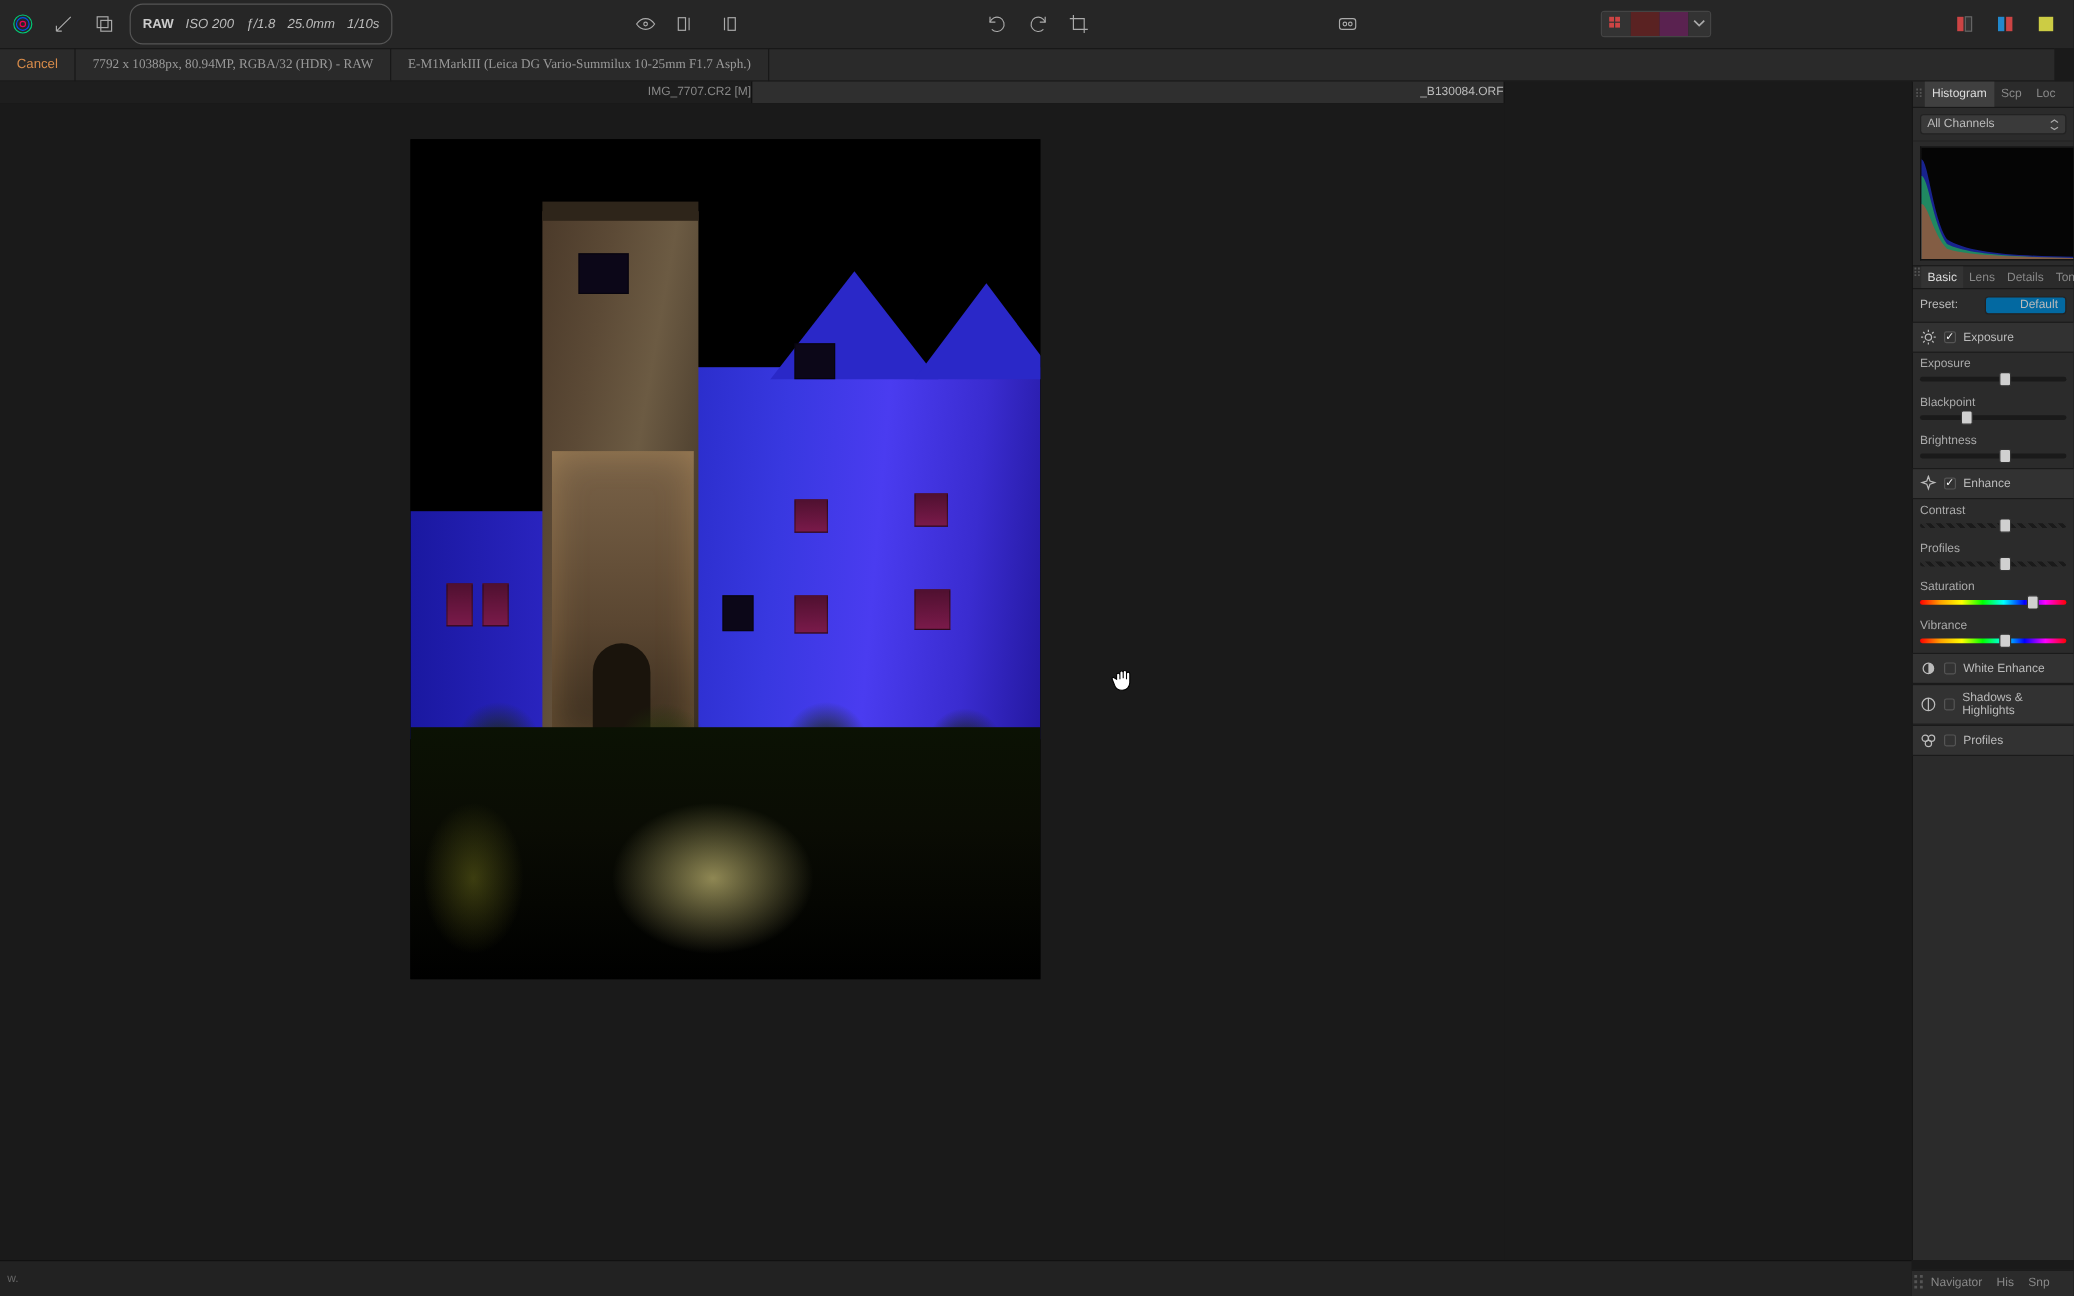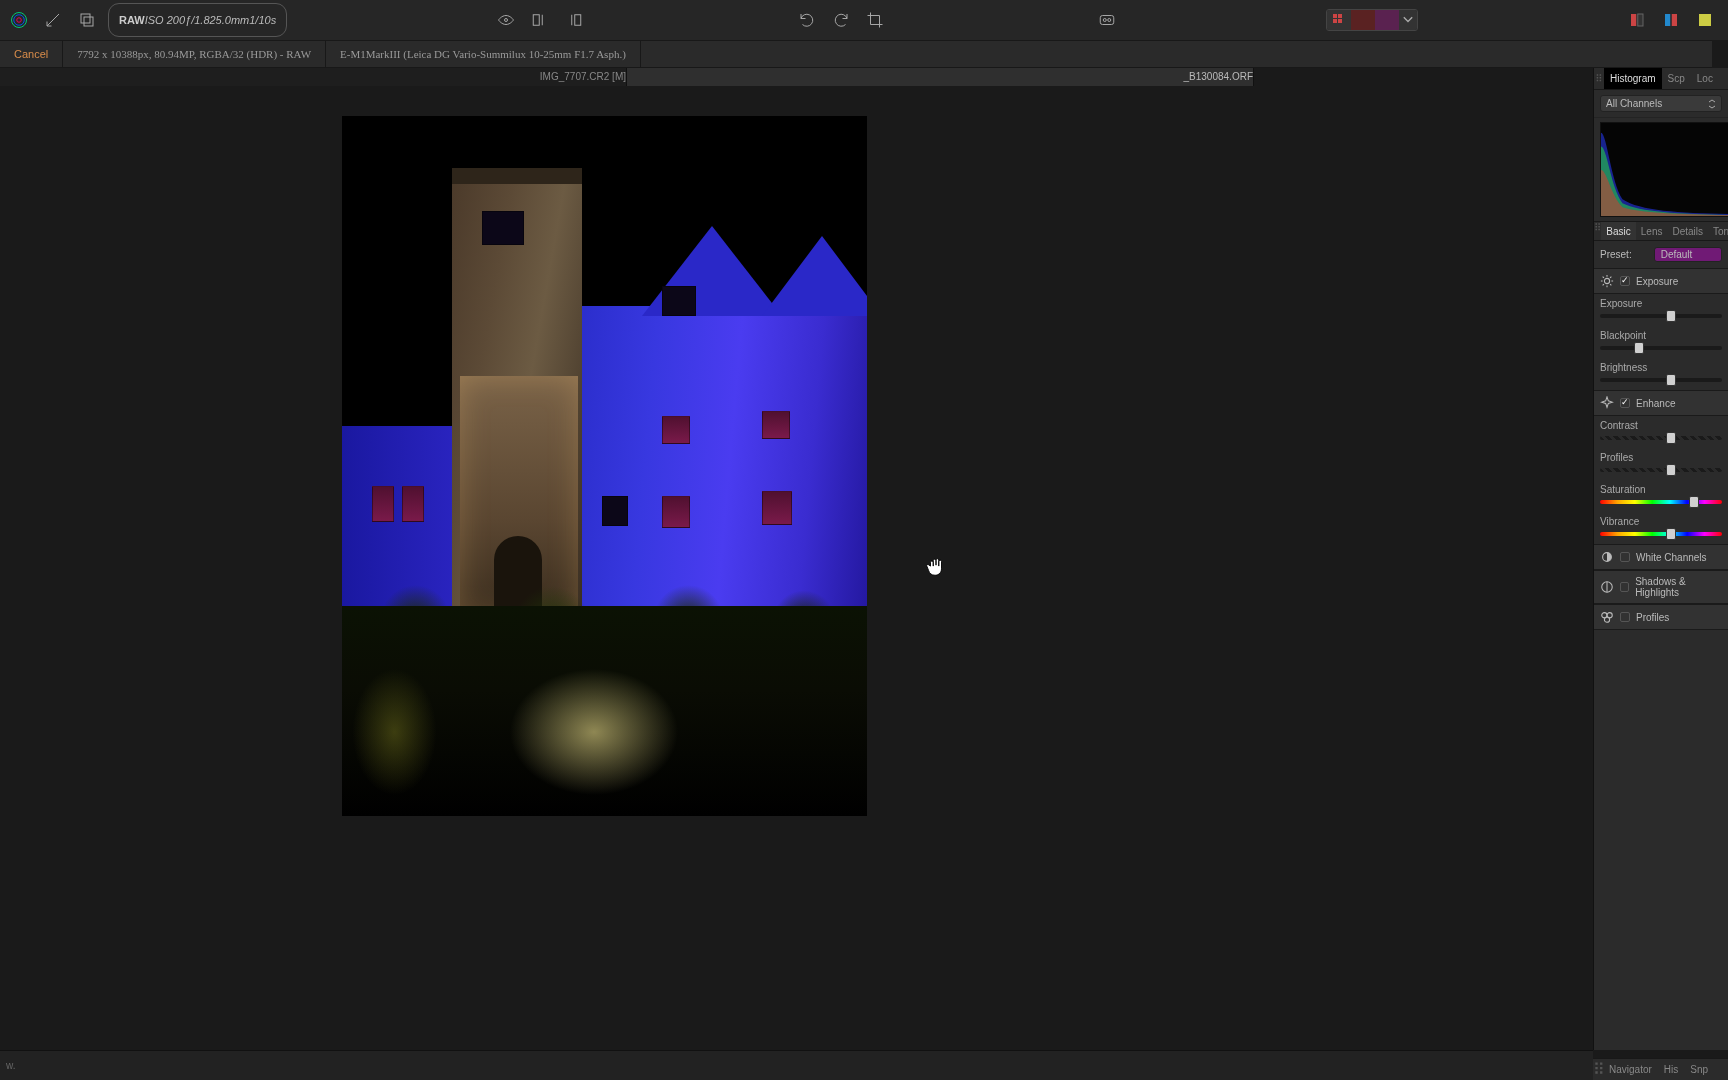--- a/index.html
+++ b/index.html
@@ -4,21 +4,21 @@
 <style>
 * { margin: 0; padding: 0; box-sizing: border-box; font-family: -apple-system, "Helvetica Neue", Arial, sans-serif; user-select: none; }
 html, body { width: 1728px; height: 1080px; background: #1a1a1a; color: #ccc; overflow: hidden; }
 
 
 .topbar { position: absolute; top: 0; left: 0; right: 0; height: 40px; background: #262626; display: flex; align-items: center; gap: 8px; padding: 0 6px; }
 .topbar .cluster { display: flex; align-items: center; gap: 8px; }
 .topbar .spacer { flex: 1; }
 .tool-btn { width: 26px; height: 26px; border-radius: 4px; display: flex; align-items: center; justify-content: center; color: #aaa; cursor: pointer; }
 .tool-btn svg { width: 18px; height: 18px; stroke: #aaa; fill: none; stroke-width: 1.3; }
-.pill { display: flex; align-items: center; height: 32px; padding: 16px 10px; border: 1px solid #555; border-radius: 11px; font-size: 11px; color: #bbb; font-style: italic; }
+.pill { display: flex; align-items: center; gap: 10px; height: 32px; padding: 16px 10px; border: 1px solid #555; border-radius: 11px; font-size: 11px; color: #bbb; font-style: italic; }
 .pill b { font-style: normal; font-weight: 600; color: #ccc; }
 
 
 .swatch-group { display: flex; align-items: center; gap: 0; border: 1px solid #444; border-radius: 3px; overflow: hidden; }
 .swatch { width: 24px; height: 20px; display: flex; align-items: center; justify-content: center; cursor: pointer; }
 .swatch svg { width: 14px; height: 14px; }
 .swatch.chev { width: 18px; background: #333; }
 
 
 .infostrip { position: absolute; top: 40px; left: 0; right: 16px; height: 28px; background: #2a2a2a; display: flex; align-items: center; font-size: 11px; color: #999; border-top: 1px solid #181818; border-bottom: 1px solid #181818; }
@@ -62,31 +62,31 @@
 .cursor-hand { position: absolute; left: 925px; top: 470px; width: 22px; height: 22px; }
 .cursor-hand svg { width: 22px; height: 22px; fill: #fff; stroke: #000; stroke-width: 1; }
 
 
 .sidebar { position: absolute; top: 68px; right: 0; bottom: 30px; width: 135px;  }
 .sidebar { width: 135px; }
 
 .sidebar-inner { width: 135px; height: 100%; background: #2b2b2b; border-left: 1px solid #111; display: flex; flex-direction: column; font-size: 10px; color: #bbb; }
 .sb-tabs { display: flex; height: 22px; border-bottom: 1px solid #181818; }
 .sb-tabs .t { flex: none; padding: 0 6px; line-height: 22px; font-size: 10px; color: #888; cursor: pointer; }
-.sb-tabs .t.active { color: #ddd; background: #000000; }
+.sb-tabs .t.active { color: #ddd; background: #404040; }
 .sb-tabs .grip { width: 10px; display: flex; align-items: center; justify-content: center; color: #555; }
 .sb-row { padding: 5px 6px; border-bottom: 1px solid #232323; }
 .sb-select { display: flex; align-items: center; justify-content: space-between; background: #3a3a3a; border: 1px solid #222; border-radius: 3px; padding: 2px 5px; }
 .histogram { height: 95px; margin: 4px 0 4px 6px; background: linear-gradient(#050505, #050505); position: relative; border: 1px solid #111; border-right: none; overflow: hidden; }
 .histogram svg { position: absolute; inset: 0; width: 100%; height: 100%; }
 .adj-tabs { display: flex; height: 20px; border-top: 1px solid #181818; border-bottom: 1px solid #181818; }
 .adj-tabs .t { padding: 0 5px; line-height: 20px; font-size: 10px; color: #888; cursor: pointer; }
 .adj-tabs .t.active { color: #ddd; background: #333; }
 .preset-row { display: flex; align-items: center; gap: 22px; padding: 6px; }
-.preset-row .val { background: #701a75; border: 1px solid #222; border-radius: 3px; padding: 1px 6px; flex: 1; }
+.preset-row .val { background: #0369a1; border: 1px solid #222; border-radius: 3px; padding: 1px 6px; flex: 1; text-align: right; }
 .section-hd { display: flex; align-items: center; gap: 6px; padding: 5px 6px; background: #323232; border-top: 1px solid #1a1a1a; border-bottom: 1px solid #1a1a1a; }
 .section-hd .ico { width: 14px; height: 14px; display: flex; align-items: center; justify-content: center; }
 .section-hd .ico svg { width: 14px; height: 14px; stroke: #bbb; fill: none; stroke-width: 1.2; }
 .section-hd .chk { width: 10px; height: 10px; border: 1px solid #555; border-radius: 2px; position: relative; }
 .section-hd .chk.on::after { content: "✓"; color: #fff; font-size: 9px; position: absolute; top: -2px; left: 0; }
 .slider { padding: 4px 6px 8px 6px; }
 .slider .lbl { font-size: 10px; color: #aaa; margin-bottom: 5px; display: block; }
 .track { position: relative; height: 4px; background: #1a1a1a; border-radius: 2px; }
 .track.hatch { background: repeating-linear-gradient(45deg, #1a1a1a 0 3px, #2a2a2a 3px 6px); }
 .track.sat { background: linear-gradient(90deg, red, orange, yellow, lime, cyan, blue, magenta, red); }
@@ -378,21 +378,21 @@
     </div>
 
     <div class="section-hd">
       <span class="ico">
           <svg viewBox="0 0 16 16">
             <circle cx="8" cy="8" r="5"></circle>
             <path d="M8 3a5 5 0 0 1 0 10z" fill="#bbb" stroke="none"></path>
           </svg>
         </span>
       <span class="chk"></span>
-      <span>White Channels</span>
+      <span>White Enhance</span>
     </div>
     <div class="section-hd">
       <span class="ico">
           <svg viewBox="0 0 16 16">
             <circle cx="8" cy="8" r="6"></circle>
             <path d="M8 2v12"></path>
           </svg>
         </span>
       <span class="chk"></span>
       <span>Shadows &amp; Highlights</span>

